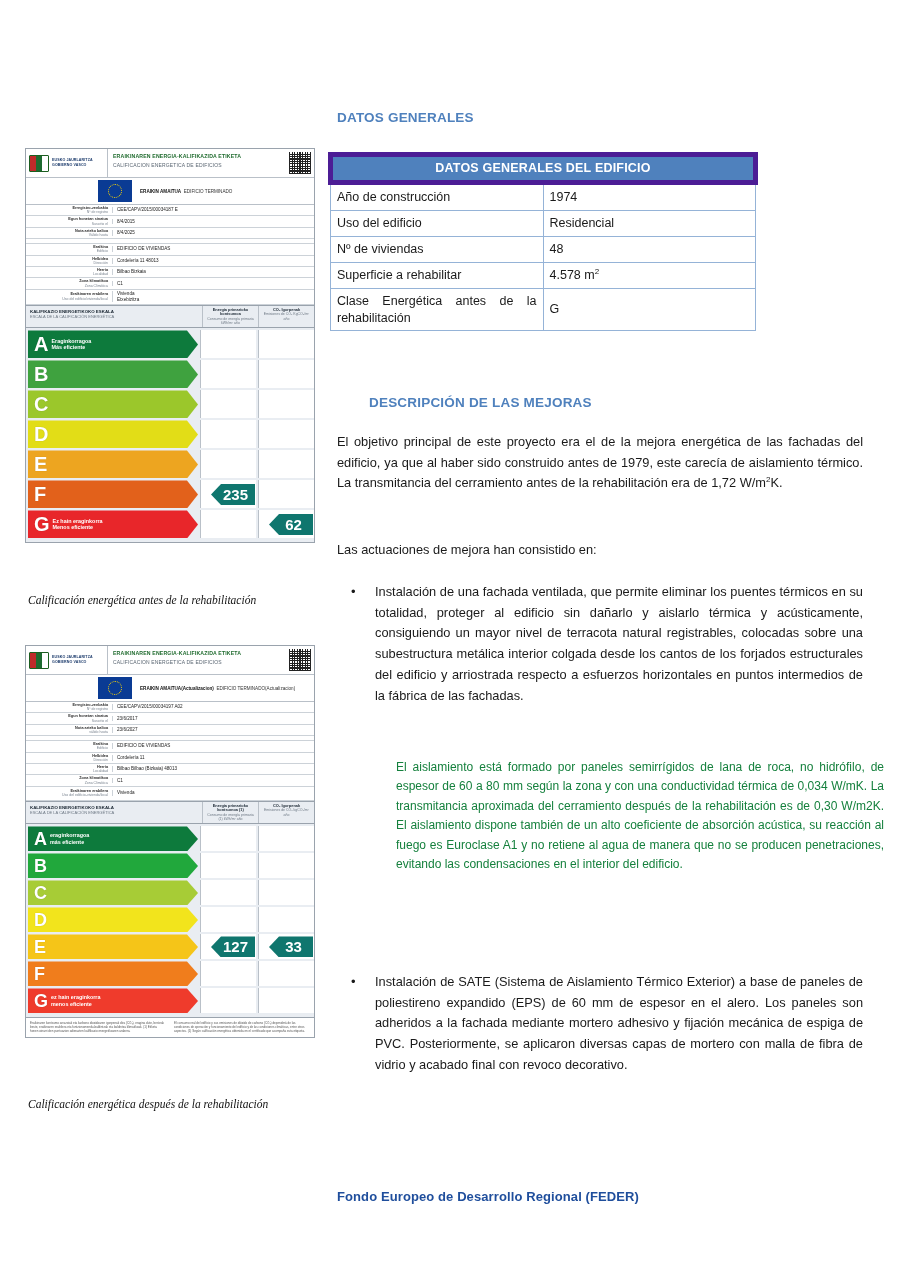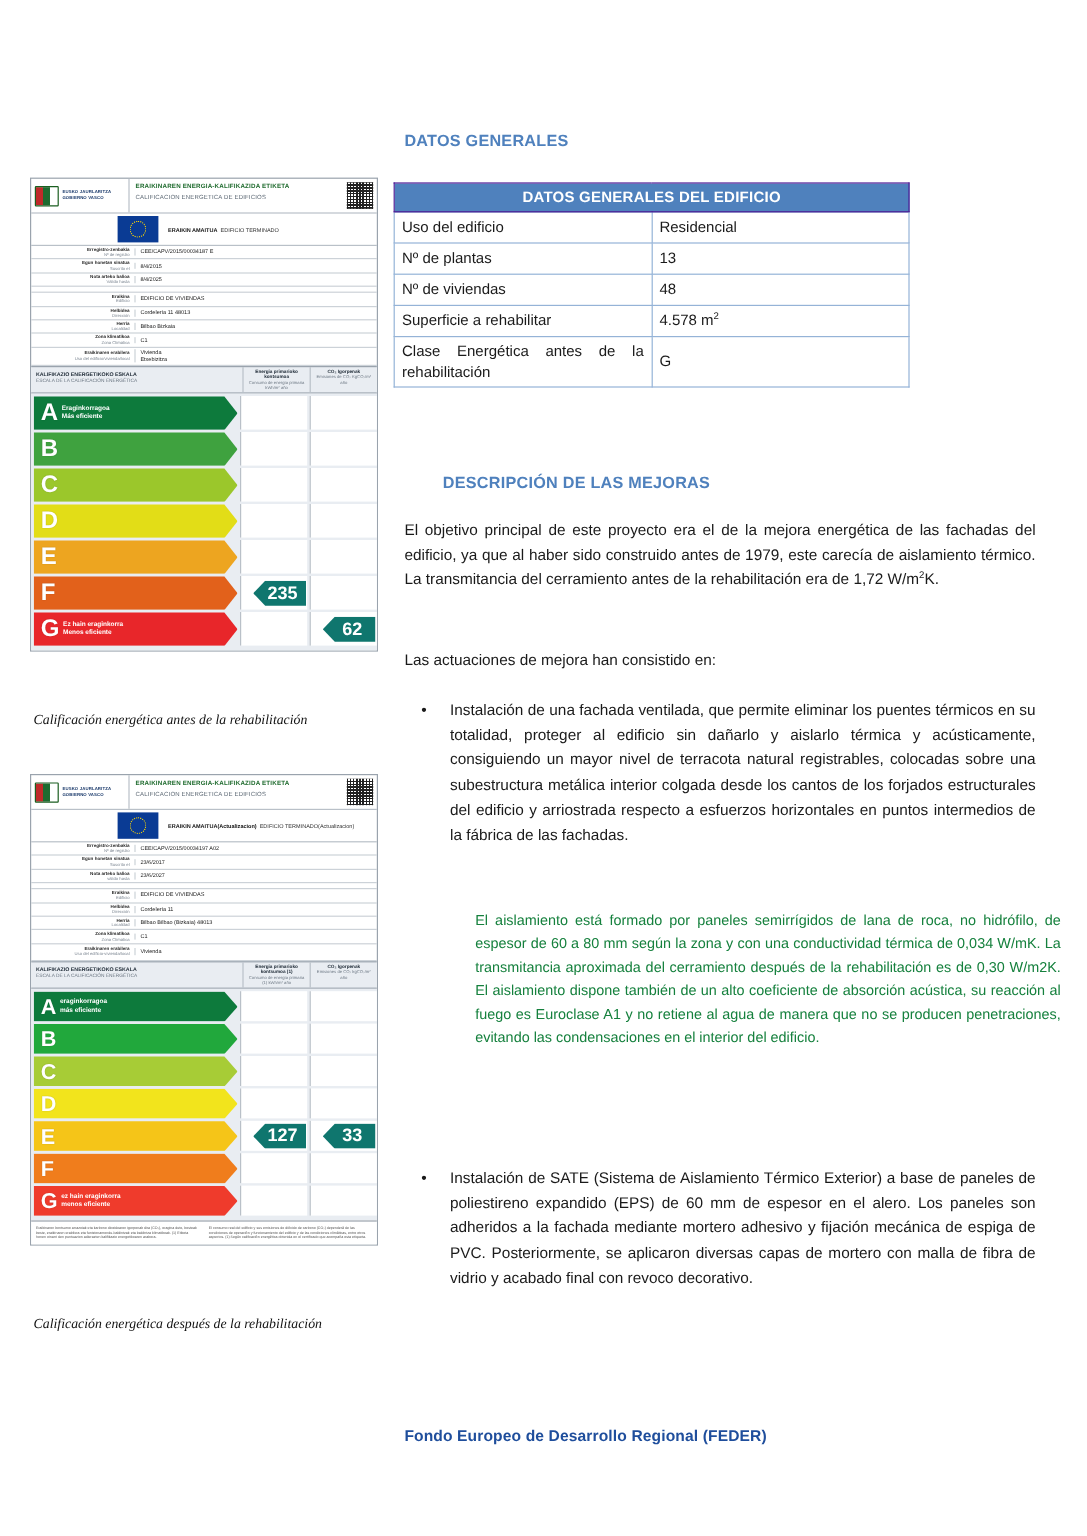--- a/index.html
+++ b/index.html
@@ -85,21 +85,21 @@
   
   .section-heading { position: absolute; font-size: 13.5px; font-weight: bold; color: #4F81BD;
                      letter-spacing: .2px; }
   #heading-datos   { left: 337px; top: 110px; }
   #heading-mejoras { left: 345px; top: 395px; padding-left: 24px; }
 
   table.datos { position: absolute; left: 328px; top: 152px; width: 430px;
                 border-collapse: collapse; table-layout: fixed; }
   table.datos th { background: #4F81BD; color: #fff; font-size: 12.5px; font-weight: bold;
                    text-align: center; padding: 4px 0 5px; letter-spacing: .2px;
-                   border: 1px solid #4c1d95; }
+                   border: 5px solid #4c1d95; }
   table.datos td { border: 1px solid #95B3D7; font-size: 12.5px; color: #1a1a1a;
                    padding: 4px 6px; vertical-align: middle; line-height: 1.35;
                    font-family: "Liberation Sans", sans-serif; }
   td.k { width: 250px; text-align: justify; text-align-last: justify; }
   td.k.nowrap { text-align: left; text-align-last: left; }
   td.v { width: 180px; }
   sup { font-size: 8px; vertical-align: super; }
 
   .body-text { position: absolute; left: 337px; width: 526px;
                font-size: 12.8px; color: #1a1a1a; line-height: 1.62; text-align: justify; }
@@ -497,26 +497,26 @@
   <div class="caption" id="caption-after">Calificación energética después de la rehabilitación</div>
 
   <div class="section-heading" id="heading-datos">DATOS GENERALES</div>
 
   <table class="datos">
     <tbody>
         <tr>
       <th colspan="2">DATOS GENERALES DEL EDIFICIO</th>
     </tr>
     <tr>
+      <td class="k nowrap">Año de construcción</td>
+      <td class="v">1974</td>
+    </tr>
+    <tr>
       <td class="k nowrap">Uso del edificio</td>
       <td class="v">Residencial</td>
-    </tr>
-    <tr>
-      <td class="k nowrap">Nº de plantas</td>
-      <td class="v">13</td>
     </tr>
     <tr>
       <td class="k nowrap">Nº de viviendas</td>
       <td class="v">48</td>
     </tr>
     <tr>
       <td class="k nowrap">Superficie a rehabilitar</td>
       <td class="v"><span>4.578 m</span><sup>2</sup></td>
     </tr>
     <tr>

